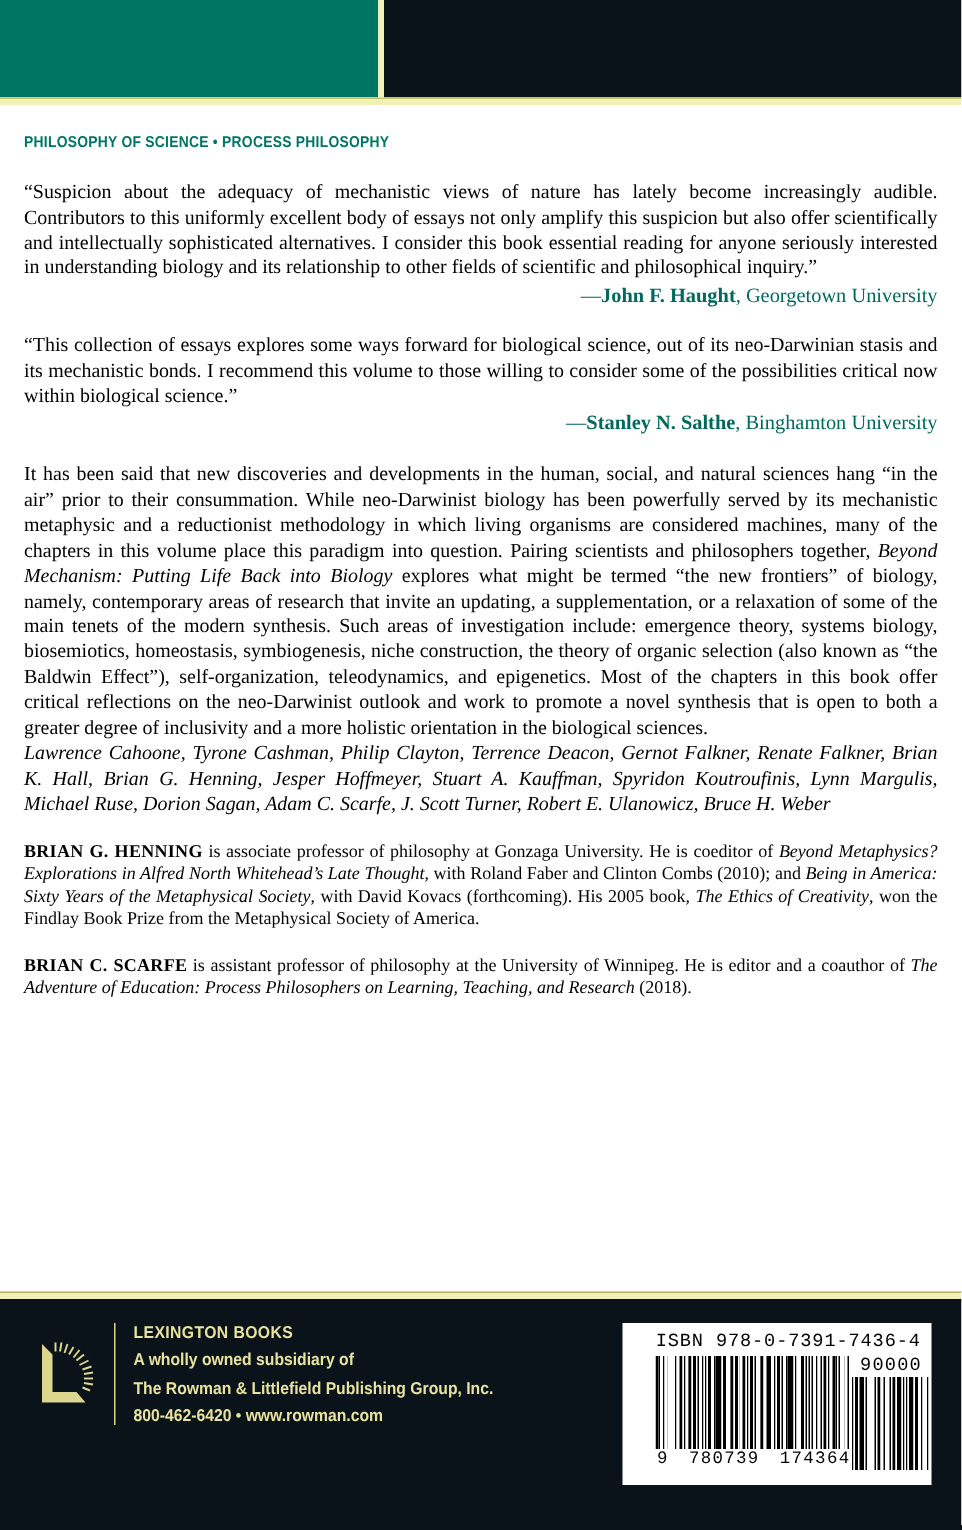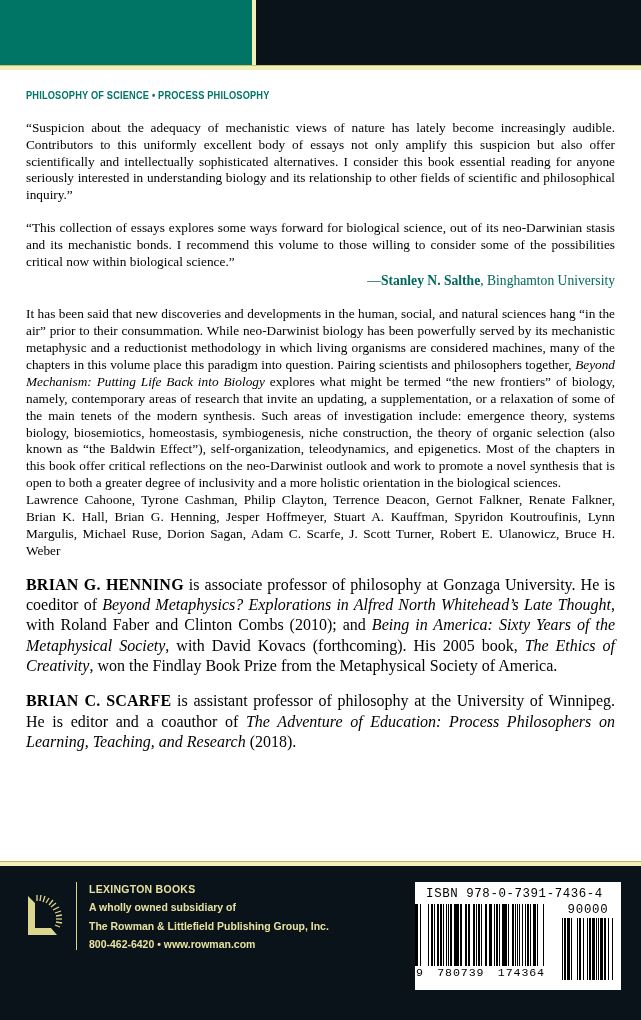--- a/index.html
+++ b/index.html
@@ -52,21 +52,21 @@
     height: 4px;
     background: #f2f0b8;
     border-top: 1px solid #c9c46a;
   }
 
   
   .content {
     position: absolute;
     top: 69px; left: 0;
     width: 641px;
-    padding: 0 26px;
+    padding: 0 16px;
     box-sizing: border-box;
   }
 
   .category {
     font-family: "Liberation Sans", sans-serif;
     font-weight: bold;
     font-size: 10.5px;
     letter-spacing: 0.2px;
     color: #007566;
     margin-top: 20px;
@@ -113,24 +113,25 @@
     font-size: 14px;
     margin: 17px 0 1px 0;
     line-height: 1.2;
   }
 
   .contributors {
     font-size: 13.3px;
     line-height: 1.272;
     text-align: justify;
     margin: 0;
+    font-style: italic;
   }
 
   .bio {
-    font-size: 16px;
+    font-size: 12px;
     line-height: 1.272;
     text-align: justify;
     margin: 0;
     margin-top: 15px;
   }
   .bio .bio-name {
     font-weight: bold;
     letter-spacing: 0.2px;
   }
   .bio em { font-style: italic; }
@@ -185,21 +186,21 @@
   }
   .pub-text .line1 { letter-spacing: 0.3px; }
 
   
   .barcode-box {
     position: absolute;
     right: 20px; top: 16px;
     width: 206px;
     height: 108px;
     background: #ffffff;
-    padding: 5px 7px 4px 0;
+    padding: 5px 7px 4px 22px;
     box-sizing: border-box;
   }
   .isbn-line {
     font-family: "Liberation Mono", monospace;
     font-size: 12.4px;
     letter-spacing: 0.6px;
     text-align: center;
     color: #000;
     line-height: 1.1;
     margin: 1px 0 2px 0;
@@ -246,20 +247,21 @@
   <div class="header-divider-v"></div>
   <div class="header-dark"></div>
   <div class="header-rule"></div>
 </div>
 
 <div class="content">
 
   <div class="category">PHILOSOPHY OF SCIENCE • PROCESS PHILOSOPHY</div>
 
   <p class="blurb first">“Suspicion about the adequacy of mechanistic views of nature has lately become increasingly audible. Contributors to this uniformly excellent body of essays not only amplify this suspicion but also offer scientifically and intellectually sophisticated alternatives. I consider this book essential reading for anyone seriously interested in understanding biology and its relationship to other fields of scientific and philosophical inquiry.”</p>
+  <p class="attrib"><span>—</span><span class="name">John F. Haught</span><span>, Georgetown University</span></p>
 
   <p class="blurb">“This collection of essays explores some ways forward for biological science, out of its neo-Darwinian stasis and its mechanistic bonds. I recommend this volume to those willing to consider some of the possibilities critical now within biological science.”</p>
   <p class="attrib"><span>—</span><span class="name">Stanley N. Salthe</span><span>, Binghamton University</span></p>
 
   <p class="desc"><span>It has been said that new discoveries and developments in the human, social, and natural sciences hang “in the air” prior to their consummation. While neo-Darwinist biology has been powerfully served by its mechanistic metaphysic and a reductionist methodology in which living organisms are considered machines, many of the chapters in this volume place this paradigm into question. Pairing scientists and philosophers together, </span><em>Beyond Mechanism: Putting Life Back into Biology</em><span> explores what might be termed “the new frontiers” of biology, namely, contemporary areas of research that invite an updating, a supplementation, or a relaxation of some of the main tenets of the modern synthesis. Such areas of investigation include: emergence theory, systems biology, biosemiotics, homeostasis, symbiogenesis, niche construction, the theory of organic selection (also known as “the Baldwin Effect”), self-organization, teleodynamics, and epigenetics. Most of the chapters in this book offer critical reflections on the neo-Darwinist outlook and work to promote a novel synthesis that is open to both a greater degree of inclusivity and a more holistic orientation in the biological sciences.</span></p>
 
   <p class="contributors">Lawrence Cahoone, Tyrone Cashman, Philip Clayton, Terrence Deacon, Gernot Falkner, Renate Falkner, Brian K. Hall, Brian G. Henning, Jesper Hoffmeyer, Stuart A. Kauffman, Spyridon Koutroufinis, Lynn Margulis, Michael Ruse, Dorion Sagan, Adam C. Scarfe, J. Scott Turner, Robert E. Ulanowicz, Bruce H. Weber</p>
 
   <p class="bio"><span class="bio-name">BRIAN G. HENNING</span><span> is associate professor of philosophy at Gonzaga University. He is coeditor of </span><em>Beyond Metaphysics? Explorations in Alfred North Whitehead’s Late Thought</em><span>, with Roland Faber and Clinton Combs (2010); and </span><em>Being in America: Sixty Years of the Metaphysical Society</em><span>, with David Kovacs (forthcoming). His 2005 book, </span><em>The Ethics of Creativity</em><span>, won the Findlay Book Prize from the Metaphysical Society of America.</span></p>
 

